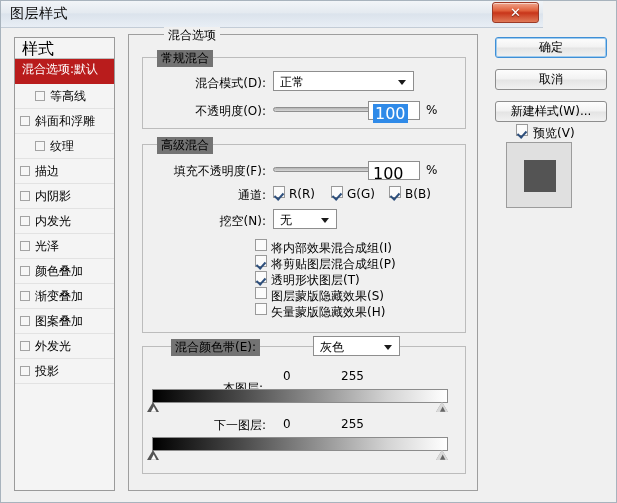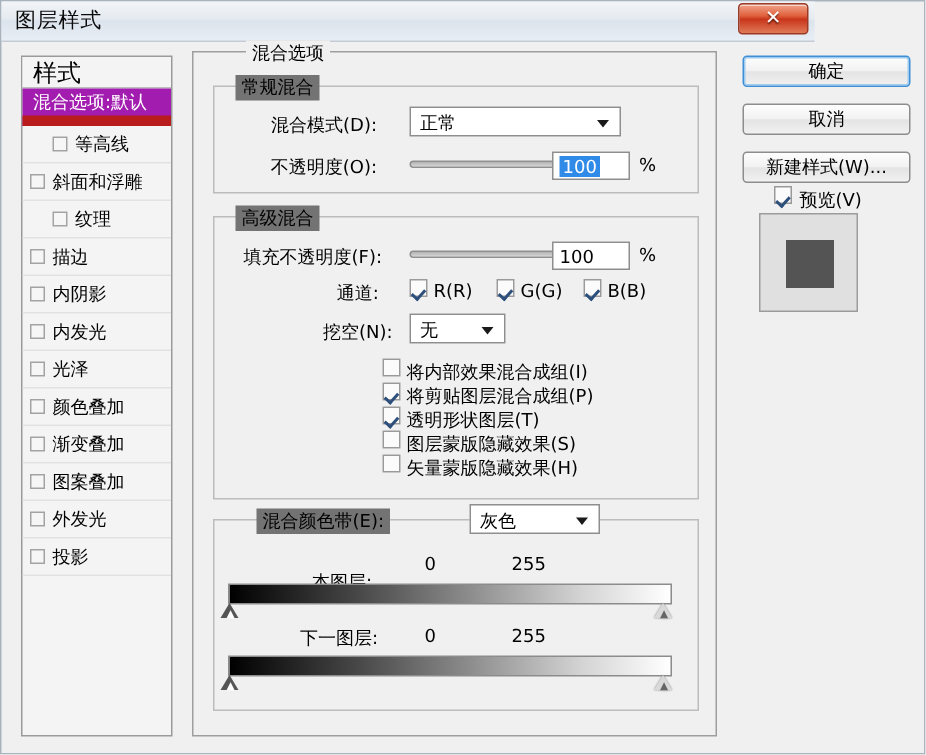--- a/index.html
+++ b/index.html
@@ -61,23 +61,23 @@
   }
   .style-row {
     height: 25px; line-height: 25px;
     padding-left: 5px;
     border-bottom: 1px solid #e2e2e2;
     white-space: nowrap;
     display: flex; align-items: center;
     cursor: default;
   }
   .style-row.selected {
-    background: #a21caf;
+    background: #b91c1c;
     color: #fff;
-    border-bottom: 7px solid #b91c1c;
+    border-bottom: 5px solid #b91c1c;
     padding-left: 7px;
   }
   .style-row.indent { padding-left: 20px; }
   .cb-sm {
     display: inline-block;
     width: 10px; height: 10px;
     border: 1px solid #a3a3a3;
     background: #f6f6f6;
     margin-right: 5px;
     flex: 0 0 auto;
@@ -112,21 +112,21 @@
     font-size: 12px;
   }
 
   #fs-general { left: 13px; top: 22px; width: 324px; height: 72px; }
   #fs-advanced { left: 13px; top: 109px; width: 324px; height: 189px; }
   #fs-blendif  { left: 13px; top: 311px; width: 324px; height: 128px; }
 
   .row-label {
     position: absolute;
     font-size: 12px;
-    text-align: center;
+    text-align: right;
     white-space: nowrap;
   }
 
   .combo {
     position: absolute;
     background: #fff;
     border: 1px solid #8e8e8e;
     height: 20px;
     padding-left: 44px;
   }
@@ -160,21 +160,21 @@
 
   .numbox {
     position: absolute;
     background: #fff;
     border: 1px solid #8e8e8e;
     height: 19px;
     width: 52px;
   }
   .numbox .numval {
     position: absolute; left: 4px; top: 2px;
-    font-size: 12px;
+    font-size: 16px;
   }
   .numbox.selected .numval {
     background: #2f8ae8;
     color: #fff;
     padding: 0 2px;
   }
   .pct { position: absolute; font-size: 12px; }
 
   .cb {
     position: absolute;

